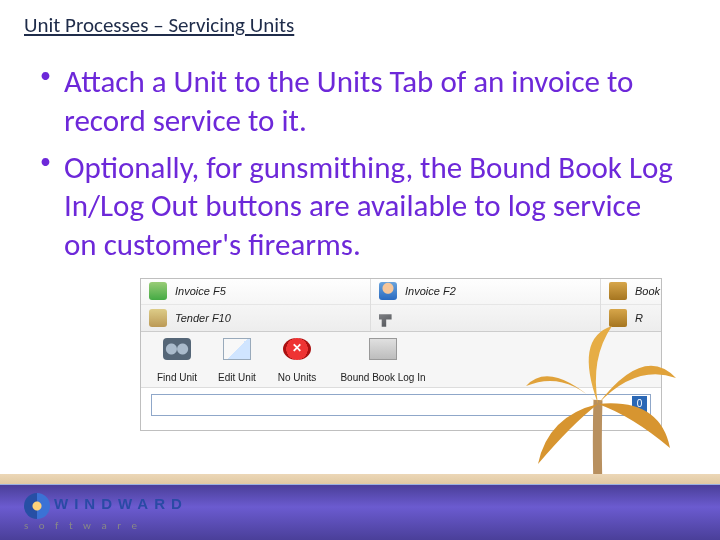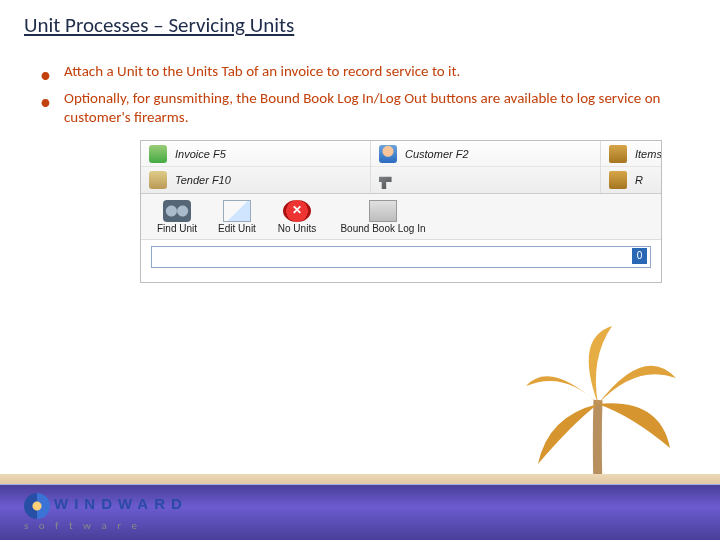--- a/index.html
+++ b/index.html
@@ -17,22 +17,22 @@
     text-decoration: underline;
     font-weight: 400;
   }
   .content {
     padding: 20px 40px 0 40px;
   }
   .bullets {
     list-style: none;
   }
   .bullets li {
-    font-size: 15px;
-    color: #c2410c;
+    font-size: 31px;
+    color: #6d28d9;
     line-height: 1.25;
     padding: 0 0 8px 24px;
     position: relative;
   }
   .bullets li::before {
     content: "•";
     position: absolute;
     left: 0;
     top: 0;
     font-size: 22px;
@@ -75,21 +75,21 @@
     align-items: flex-start;
     gap: 4px;
     padding: 6px 8px 4px 8px;
     background: #f6f6f6;
     border-bottom: 1px solid #ddd;
   }
   .tbtn {
     display: flex;
     flex-direction: column;
     align-items: center;
-    gap: 2px;
+    gap: 13px;
     width: 56px;
     text-align: center;
     font-size: 10px;
     line-height: 1.05;
   }
   .tbtn.wide { width: 108px; }
   .tbtn .ic2 { width: 28px; height: 22px; }
   .content-area {
     height: 42px;
     padding: 6px 10px;
@@ -183,30 +183,30 @@
           <span class="ribbon-label">Invoice F5</span>
         </div>
         <div class="ribbon-btn">
           <span class="ic ic-cash"></span>
           <span class="ribbon-label">Tender F10</span>
         </div>
       </div>
       <div class="col">
         <div class="ribbon-btn">
           <span class="ic ic-person"></span>
-          <span class="ribbon-label">Customer F2</span>
+          <span class="ribbon-label">Invoice F2</span>
         </div>
         <div class="ribbon-btn">
           <span class="ic ic-gun"></span>
         </div>
       </div>
       <div class="col">
         <div class="ribbon-btn">
           <span class="ic ic-box"></span>
-          <span class="ribbon-label">Items</span>
+          <span class="ribbon-label">Book</span>
         </div>
         <div class="ribbon-btn">
           <span class="ic ic-box"></span>
           <span class="ribbon-label">R</span>
         </div>
       </div>
     </div>
 
     <div class="toolbar2">
       <div class="tbtn">

